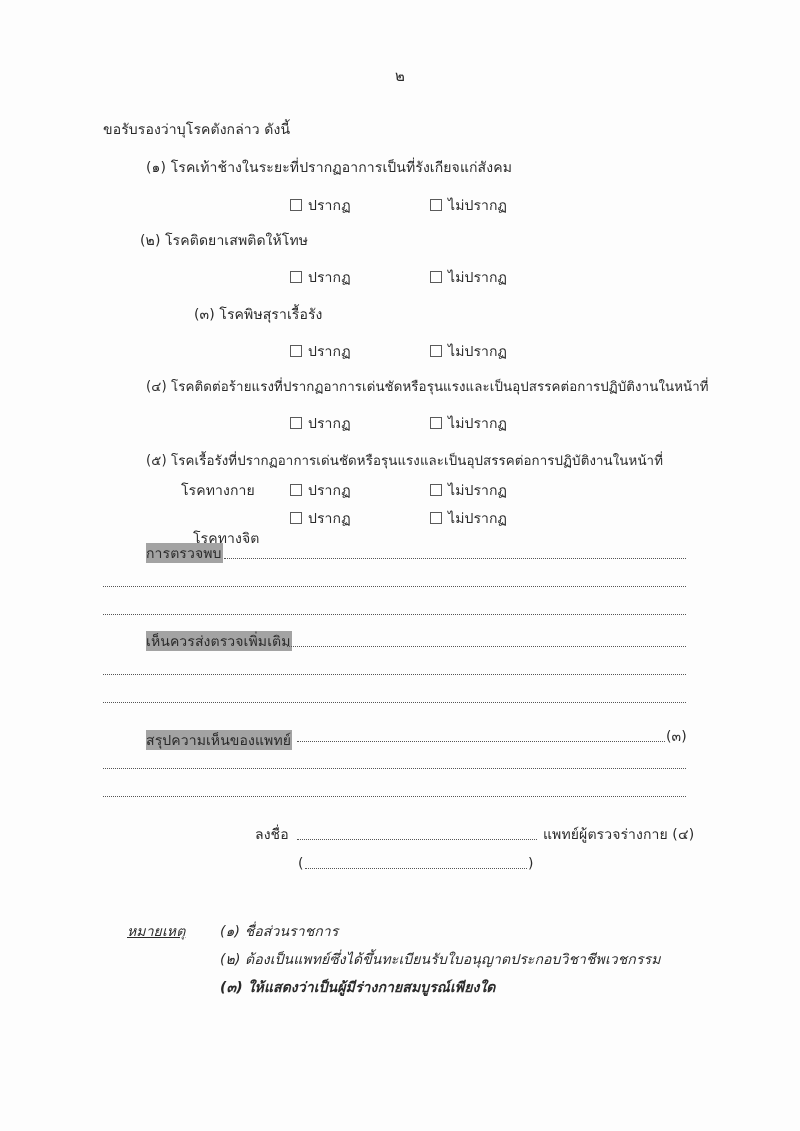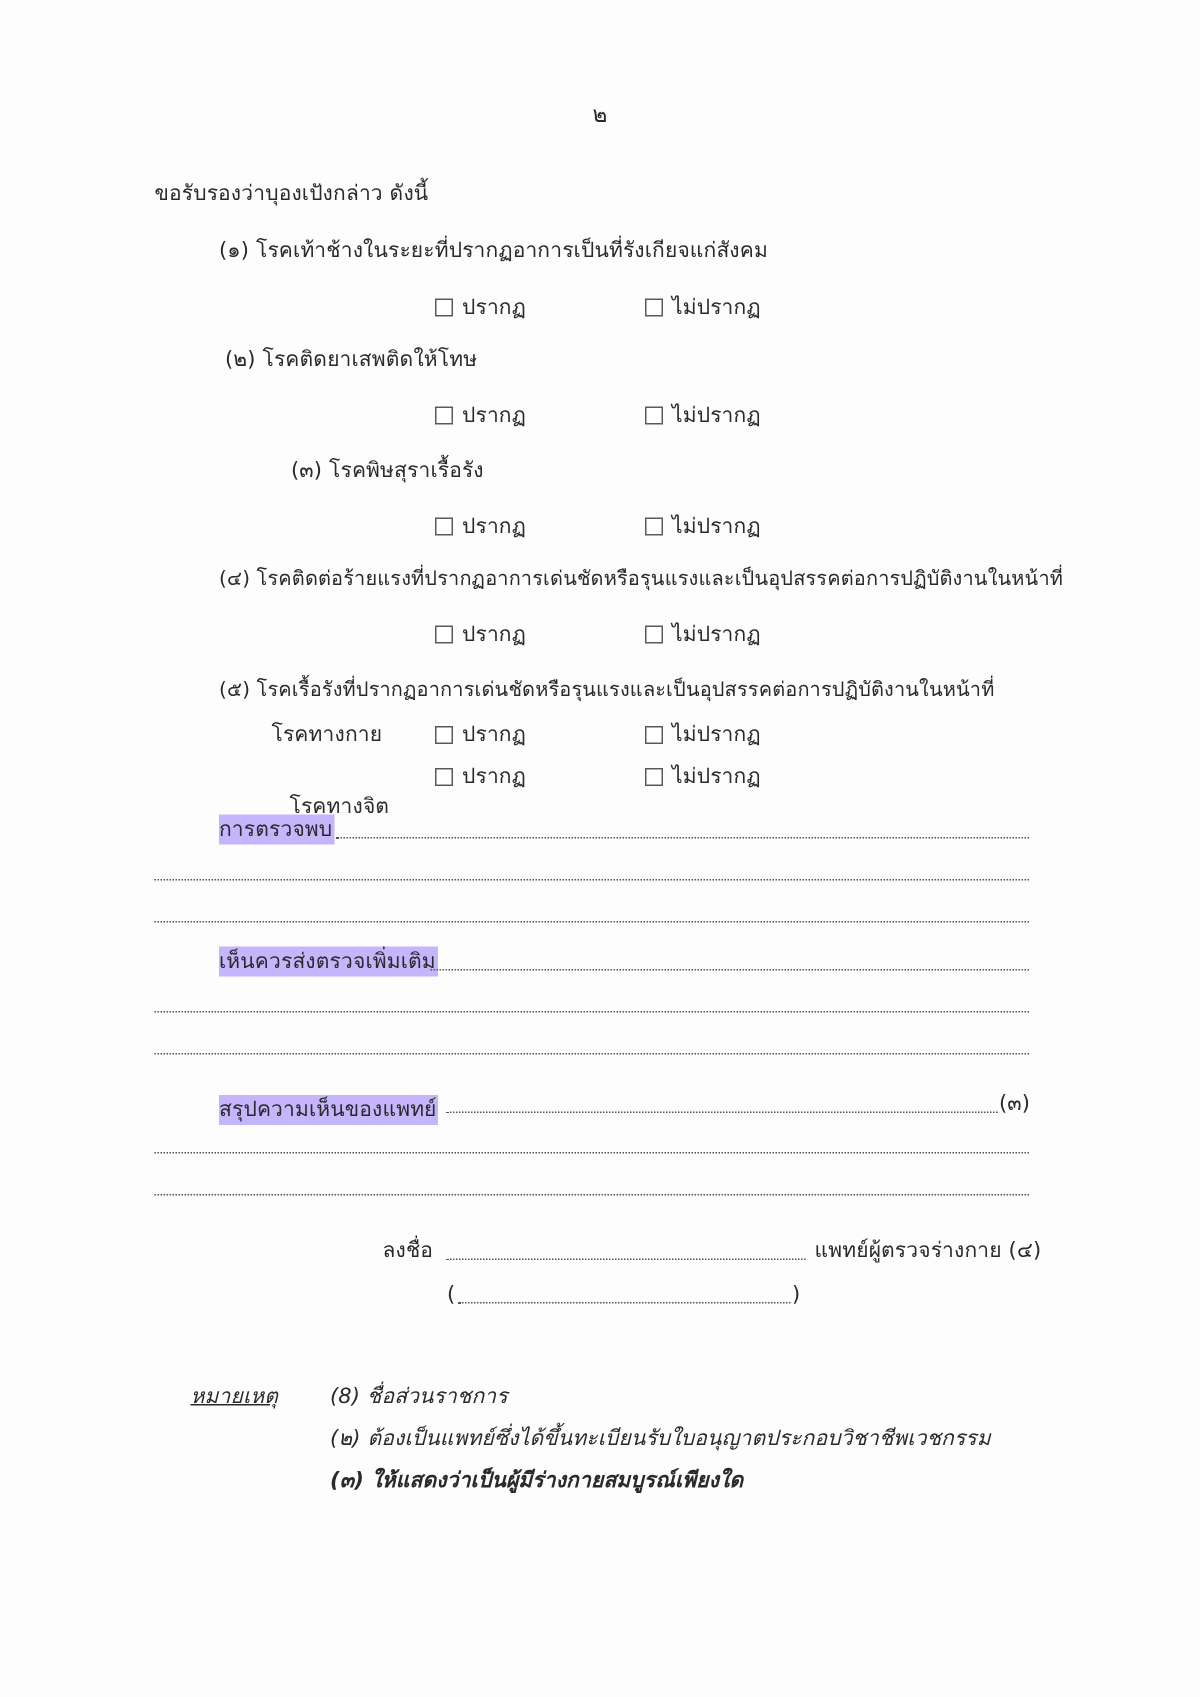--- a/index.html
+++ b/index.html
@@ -12,45 +12,45 @@
     .txt { font-size: 14px; line-height: 20px; letter-spacing: 0.1px; }
     .pagenum { left: 0; width: 800px; text-align: center; top: 64px; font-size: 15px; }
     .cb-group { display: inline-flex; align-items: center; }
     .cb {
       display: inline-block; width: 10px; height: 10px; border: 1px solid #5a5a5a;
       margin-right: 6px; background: #fff; vertical-align: middle; cursor: pointer;
     }
     .dotline {
       position: absolute; height: 0; border-bottom: 1.3px dotted #555;
     }
-    .field-label { background: #c4b5fd; padding-right: 1px; }
+    .field-label { background: #a3a3a3; padding-right: 1px; }
     .italic { font-style: italic; margin-left: 24px; }
     .underline { text-decoration: underline; }
     .sig-paren { font-size: 14px; }
   </style>
 </head>
 <body>
 
 <div class="page">
 
   <div class="abs pagenum">๒</div>
 
-  <div class="abs txt" style="left:103px; top:119px;">ขอรับรองว่าบุองเปังกล่าว ดังนี้</div>
+  <div class="abs txt" style="left:103px; top:119px;">ขอรับรองว่าบุโรคตังกล่าว ดังนี้</div>
 
   <div class="abs txt" style="left:146px; top:157px;">(๑) โรคเท้าช้างในระยะที่ปรากฏอาการเป็นที่รังเกียจแก่สังคม</div>
   <div class="abs txt cb-group" style="left:290px; top:195px;">
     <span class="cb"></span>
     <span>ปรากฏ</span>
   </div>
   <div class="abs txt cb-group" style="left:430px; top:195px;">
     <span class="cb"></span>
     <span>ไม่ปรากฏ</span>
   </div>
 
-  <div class="abs txt" style="left:150px; top:230px;">(๒) โรคติดยาเสพติดให้โทษ</div>
+  <div class="abs txt" style="left:140px; top:230px;">(๒) โรคติดยาเสพติดให้โทษ</div>
   <div class="abs txt cb-group" style="left:290px; top:267px;">
     <span class="cb"></span>
     <span>ปรากฏ</span>
   </div>
   <div class="abs txt cb-group" style="left:430px; top:267px;">
     <span class="cb"></span>
     <span>ไม่ปรากฏ</span>
   </div>
 
   <div class="abs txt" style="left:146px; top:304px;margin-left:48px;">(๓) โรคพิษสุราเรื้อรัง</div>
@@ -113,17 +113,17 @@
 
   <div class="abs txt" style="left:255px; top:824px;">ลงชื่อ</div>
   <div class="dotline" style="left:297px; width:240px; top:839px;"></div>
   <div class="abs txt" style="left:543px; top:824px;">แพทย์ผู้ตรวจร่างกาย (๔)</div>
 
   <div class="abs txt sig-paren" style="left:298px; top:853px;">(</div>
   <div class="dotline" style="left:305px; width:222px; top:868px;"></div>
   <div class="abs txt sig-paren" style="left:528px; top:853px;">)</div>
 
   <div class="abs txt italic underline" style="left:103px; top:921px;">หมายเหตุ</div>
-  <div class="abs txt italic" style="left:196px; top:921px;">(8) ชื่อส่วนราชการ</div>
+  <div class="abs txt italic" style="left:196px; top:921px;">(๑) ชื่อส่วนราชการ</div>
   <div class="abs txt italic" style="left:196px; top:949px;">(๒) ต้องเป็นแพทย์ซึ่งได้ขึ้นทะเบียนรับใบอนุญาตประกอบวิชาชีพเวชกรรม</div>
   <div class="abs txt italic" style="left:196px; top:977px;font-weight:bold;">(๓) ให้แสดงว่าเป็นผู้มีร่างกายสมบูรณ์เพียงใด</div>
 
 </div>
 
 </body></html>

